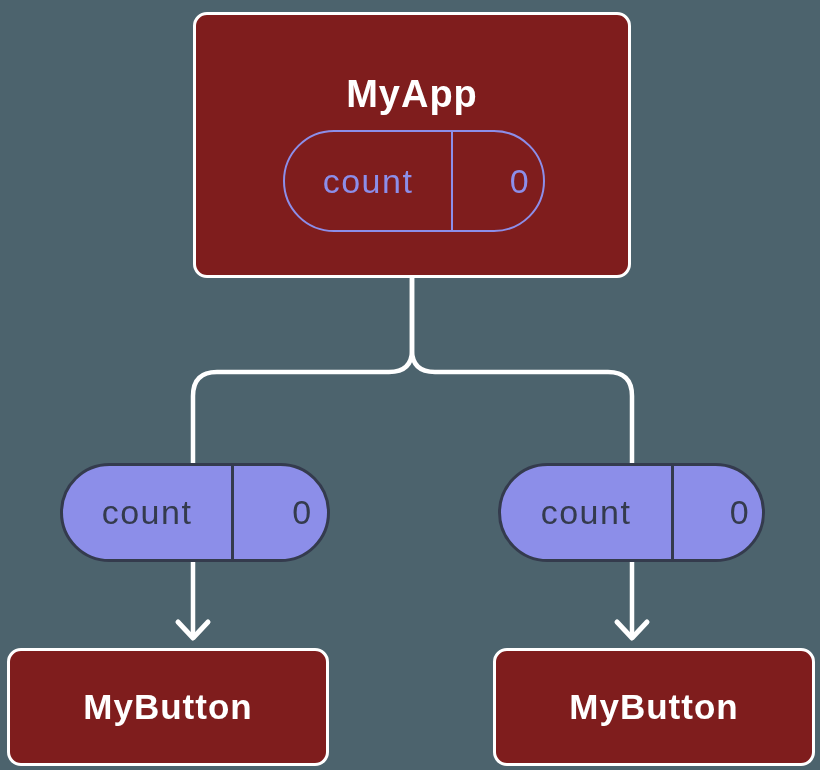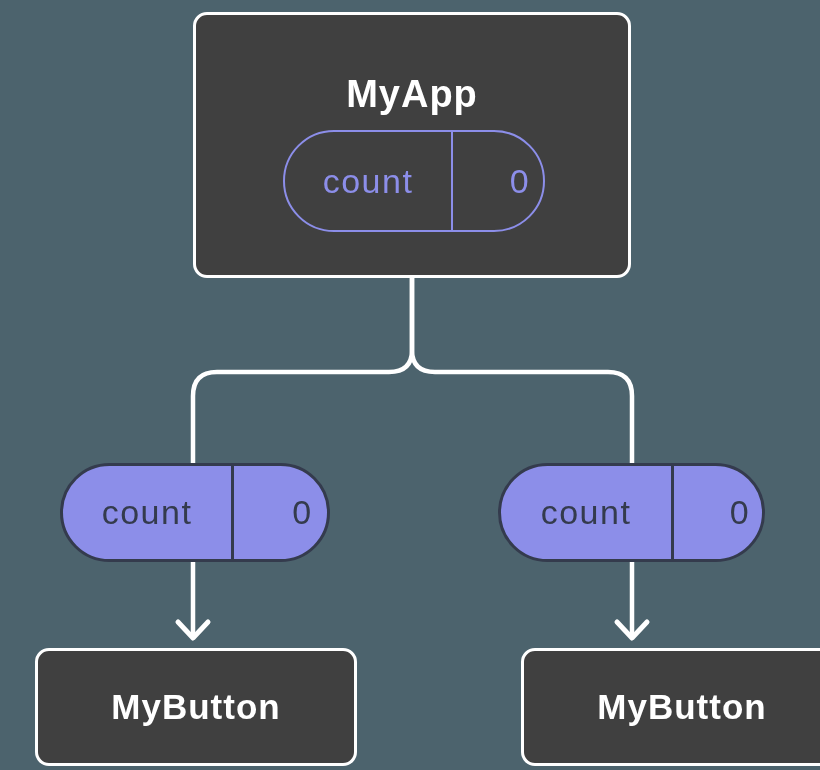--- a/index.html
+++ b/index.html
@@ -15,39 +15,38 @@
     overflow: hidden;
   }
   .connectors {
     position: absolute;
     left: 0;
     top: 0;
     z-index: 1;
   }
   .node {
     position: absolute;
-    background: #404040;
+    background: #7f1d1d;
     border: 3px solid #ffffff;
     border-radius: 14px;
     box-sizing: border-box;
     z-index: 2;
   }
   .node-root {
     left: 193px;
     top: 12px;
     width: 438px;
     height: 266px;
   }
   .node-child {
     width: 322px;
     height: 118px;
     display: flex;
     align-items: center;
     justify-content: center;
-    margin-left: 28px;
   }
   .node-child-left  { left: 7px;   top: 648px; }
   .node-child-right { left: 493px; top: 648px; }
   .root-title {
     position: absolute;
     left: 0;
     top: 58px;
     width: 100%;
     text-align: center;
     color: #ffffff;

